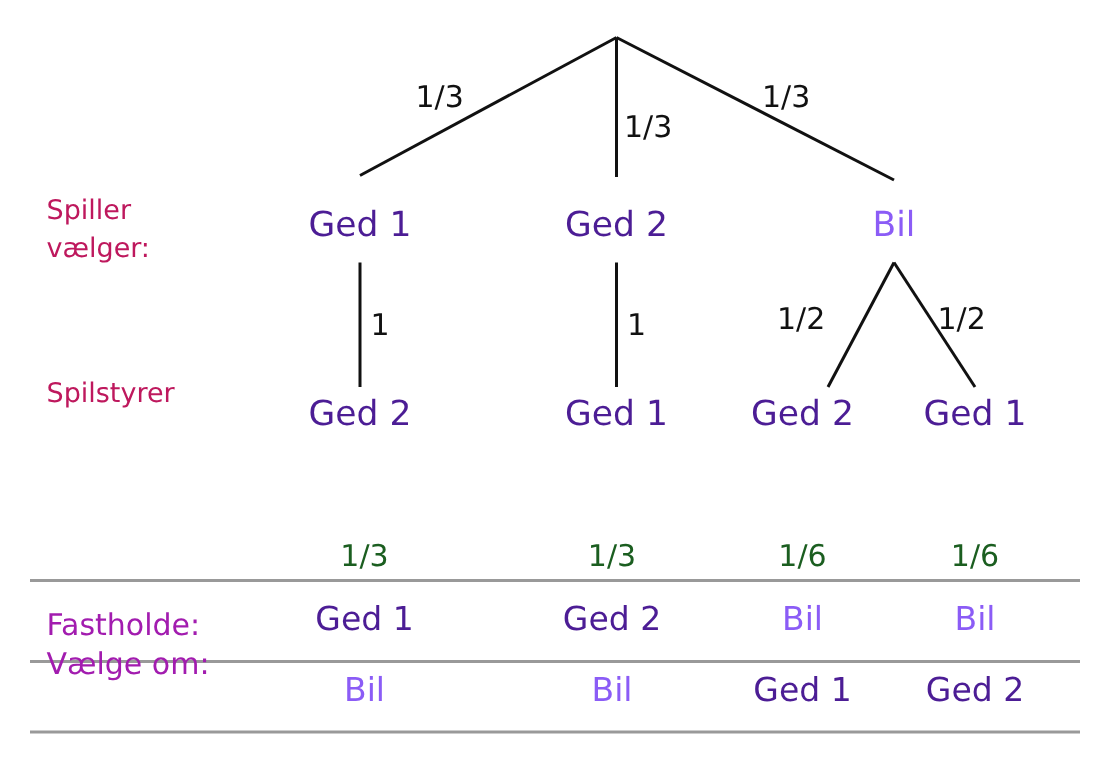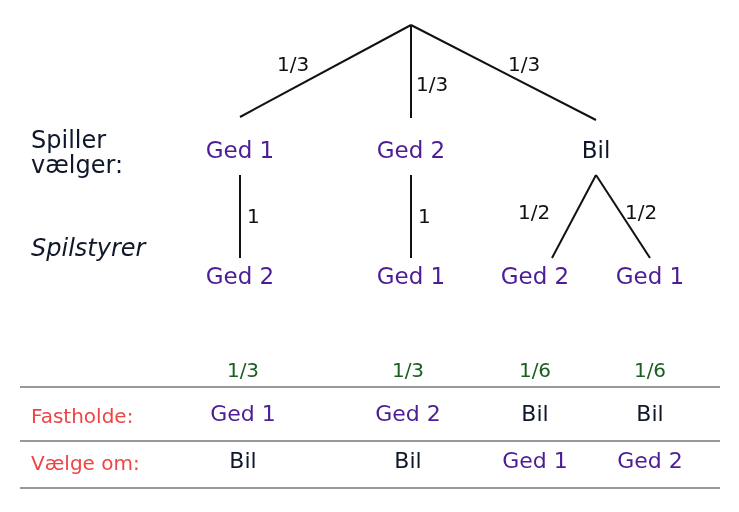--- a/index.html
+++ b/index.html
@@ -24,33 +24,33 @@
     width: 739px;
     height: 512px;
     pointer-events: none;
   }
   .abs {
     position: absolute;
     white-space: nowrap;
   }
   
   .row-label {
-    font-size: 24px;
-    color: #0f172a;
+    font-size: 18px;
+    color: #be185d;
     line-height: 25px;
   }
   
   .node {
     font-size: 23px;
     line-height: 28px;
     text-align: center;
     transform: translateX(-50%);
   }
   .red   { color: #4c1d95; }
-  .blue  { color: #0f172a; }
+  .blue  { color: #8b5cf6; }
   .green { color: #1b5e20; }
 
   
   .prob {
     font-size: 20px;
     color: #111111;
     line-height: 24px;
   }
 
   
@@ -61,21 +61,21 @@
     transform: translateX(-50%);
   }
   .tbl-cell {
     font-size: 22px;
     line-height: 26px;
     text-align: center;
     transform: translateX(-50%);
   }
   .tbl-rowlabel {
     font-size: 20px;
-    color: #ef4444;
+    color: #a21caf;
     line-height: 24px;
   }
   .rule {
     position: absolute;
     height: 2px;
     background: #999999;
   }
 </style>
 </head>
 <body>
@@ -93,21 +93,21 @@
 
     <line x1="596" y1="175" x2="552" y2="258" stroke="#111111" stroke-width="2"></line>
     <line x1="596" y1="175" x2="650" y2="258" stroke="#111111" stroke-width="2"></line>
   </svg>
 
   <div class="abs row-label" style="left:31px; top:128px;">
     <div>Spiller</div>
     <div>vælger:</div>
   </div>
 
-  <div class="abs row-label" style="left:31px; top:236px;font-style:italic;">
+  <div class="abs row-label" style="left:31px; top:250px;">
     <div>Spilstyrer</div>
   </div>
 
   <div class="abs prob" style="left:277px; top:52px;">1/3</div>
   <div class="abs prob" style="left:416px; top:72px;">1/3</div>
   <div class="abs prob" style="left:508px; top:52px;">1/3</div>
 
   <div class="abs node red" style="left:240px; top:136px;">Ged 1</div>
   <div class="abs node red" style="left:411px; top:136px;">Ged 2</div>
   <div class="abs node blue" style="left:596px; top:136px;">Bil</div>
@@ -130,21 +130,21 @@
   <div class="rule" style="left:20px; top:386px; width:700px;"></div>
 
   <div class="abs tbl-rowlabel" style="left:31px; top:404px;">Fastholde:</div>
   <div class="abs tbl-cell red" style="left:243px; top:401px;">Ged 1</div>
   <div class="abs tbl-cell red" style="left:408px; top:401px;">Ged 2</div>
   <div class="abs tbl-cell blue" style="left:535px; top:401px;">Bil</div>
   <div class="abs tbl-cell blue" style="left:650px; top:401px;">Bil</div>
 
   <div class="rule" style="left:20px; top:440px; width:700px;"></div>
 
-  <div class="abs tbl-rowlabel" style="left:31px; top:451px;">Vælge om:</div>
+  <div class="abs tbl-rowlabel" style="left:31px; top:430px;">Vælge om:</div>
   <div class="abs tbl-cell blue" style="left:243px; top:448px;">Bil</div>
   <div class="abs tbl-cell blue" style="left:408px; top:448px;">Bil</div>
   <div class="abs tbl-cell red" style="left:535px; top:448px;">Ged 1</div>
   <div class="abs tbl-cell red" style="left:650px; top:448px;">Ged 2</div>
 
   <div class="rule" style="left:20px; top:487px; width:700px;"></div>
 
 </div>
 
 </body></html>

